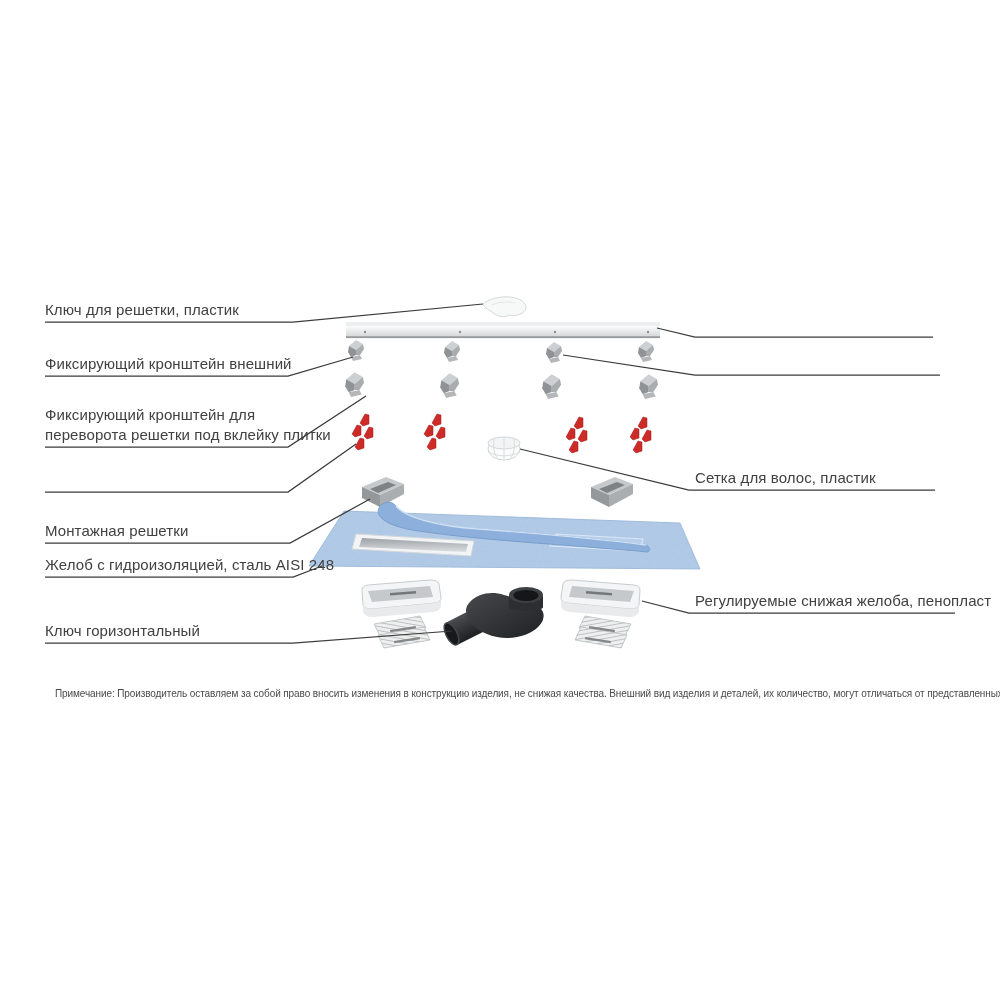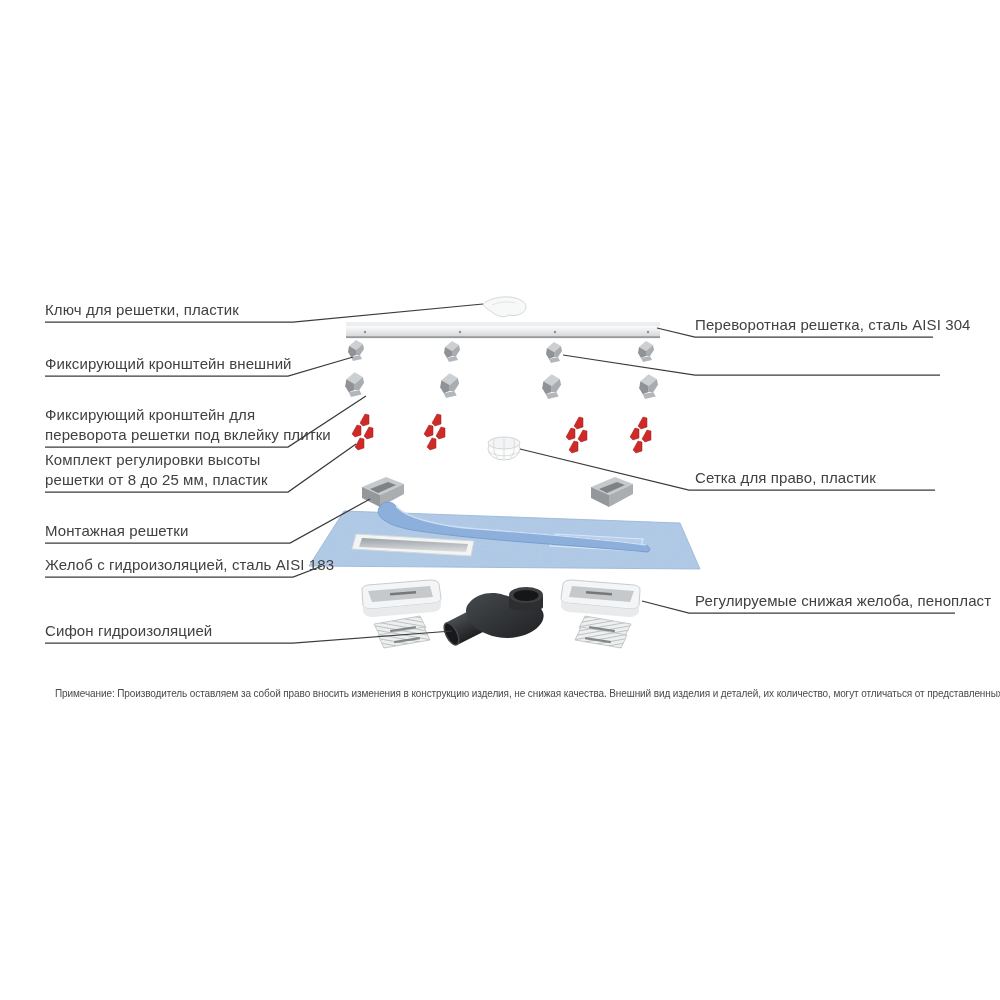--- a/index.html
+++ b/index.html
@@ -200,44 +200,37 @@
 
   <div class="lbl left" style="top:354px">
     <span class="ln">Фиксирующий кронштейн внешний</span>
   </div>
 
   <div class="lbl left" style="top:405px">
     <span class="ln">Фиксирующий кронштейн для</span>
     <span class="ln">переворота решетки под вклейку плитки</span>
   </div>
 
-  <div class="lbl left" style="top:450px">
-    <span class="ln">Комплект регулировки высоты</span>
-    <span class="ln">решетки от 8 до 25 мм, пластик</span>
-  </div>
 
   <div class="lbl left" style="top:521px">
     <span class="ln">Монтажная решетки</span>
   </div>
 
   <div class="lbl left" style="top:555px">
-    <span class="ln">Желоб с гидроизоляцией, сталь AISI 183</span>
+    <span class="ln">Желоб с гидроизоляцией, сталь AISI 248</span>
   </div>
 
   <div class="lbl left" style="top:621px">
-    <span class="ln">Сифон гидроизоляцией</span>
-  </div>
-
-  <div class="lbl right" style="top:315px">
-    <span class="ln">Переворотная решетка, сталь AISI 304</span>
-  </div>
+    <span class="ln">Ключ горизонтальный</span>
+  </div>
+
 
 
   <div class="lbl right" style="top:468px">
-    <span class="ln">Сетка для право, пластик</span>
+    <span class="ln">Сетка для волос, пластик</span>
   </div>
 
   <div class="lbl right" style="top:591px">
     <span class="ln">Регулируемые снижая желоба, пенопласт</span>
   </div>
 
   <div class="note">Примечание: Производитель оставляем за собой право вносить изменения в конструкцию изделия, не снижая качества. Внешний вид изделия и деталей, их количество, могут отличаться от представленных на изображении</div>
 
 </div>
 

